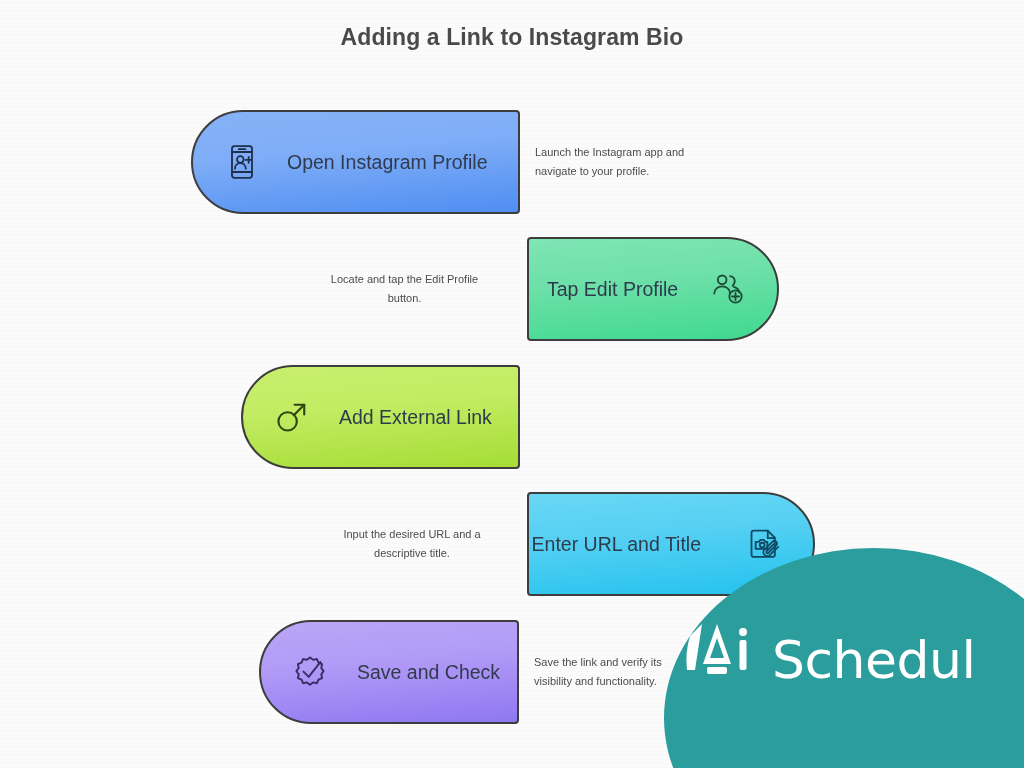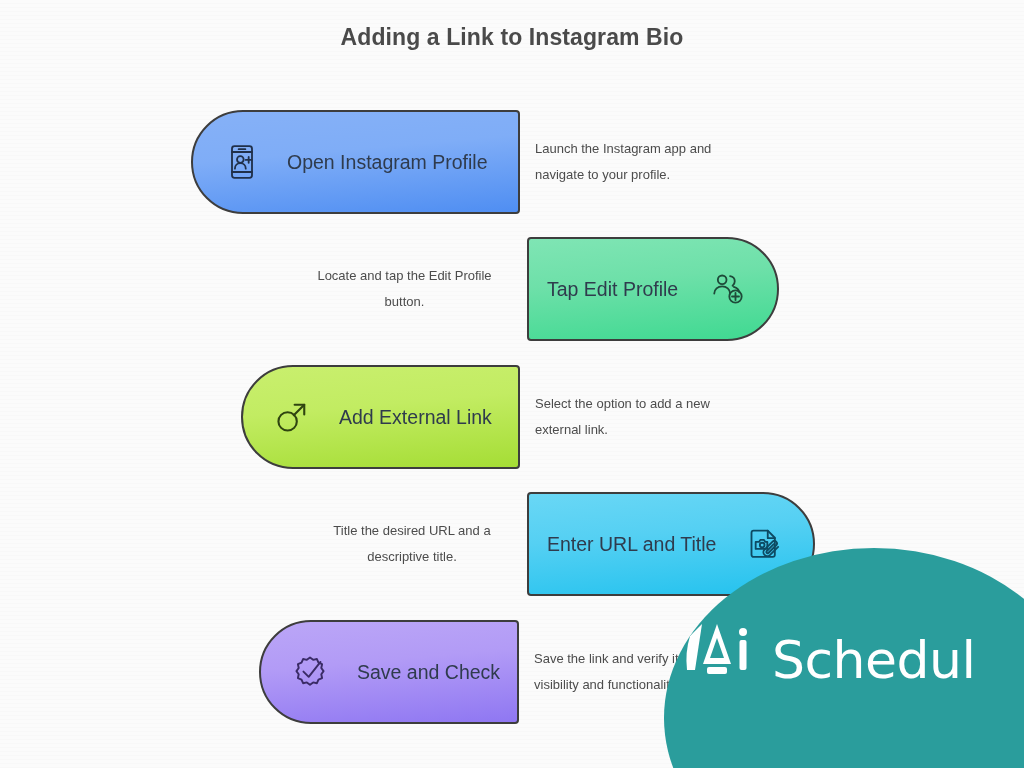--- a/index.html
+++ b/index.html
@@ -83,22 +83,22 @@
     width: 46px;
     height: 46px;
     flex: 0 0 46px;
     display: flex;
     align-items: center;
     justify-content: center;
   }
   .icon-box svg { display: block; }
 
   .desc {
-    font-size: 13px;
-    line-height: 26px;
+    font-size: 11px;
+    line-height: 19px;
     color: #4c4c4c;
     white-space: pre-line;
   }
   .desc.right { text-align: center; }
   .desc.left  { text-align: left; }
 
   
   .step-1 { left: 191px; top: 110px; }
   .step-1 .pill {
     width: 329px;
@@ -122,21 +122,22 @@
     background: linear-gradient(175deg, #c9ef6e 0%, #c2ec62 40%, #a5dd35 100%);
   }
   .step-3 .pill-label { margin-left: 24px; }
   .step-3 .desc { margin-left: 15px; width: 235px; }
 
   .step-4 { left: 307px; top: 492px; }
   .step-4 .desc { width: 210px; margin-right: 10px; }
   .step-4 .pill {
     width: 288px;
     background: linear-gradient(175deg, #69d7f5 0%, #55d0f3 40%, #23c2ee 100%);
-    justify-content: space-between;
+    justify-content: flex-end;
+    gap: 40px;
   }
 
   .step-5 { left: 259px; top: 620px; }
   .step-5 .pill {
     width: 260px;
     background: linear-gradient(175deg, #bba6f7 0%, #b29bf6 40%, #8f77f2 100%);
   }
   .step-5 .pill-label { margin-left: 24px; }
   .step-5 .desc { margin-left: 15px; width: 225px; }
 
@@ -222,26 +223,24 @@
     <div class="pill left-round">
       <span class="icon-box">
         <svg viewBox="0 0 48 48" width="42" height="42" fill="none" stroke="#2f4410" stroke-width="2.4" stroke-linecap="round" stroke-linejoin="round">
           <circle cx="19" cy="29" r="10.5"></circle>
           <line x1="26" y1="22" x2="38" y2="10"></line>
           <polyline points="38,21 38,10 27,10"></polyline>
         </svg>
       </span>
       <span class="pill-label">Add External Link</span>
     </div>
-    <div class="desc left">Select the option to add a new
-external link.</div>
   </div>
 
   <div class="step step-4">
-    <div class="desc right">Title the desired URL and a
+    <div class="desc right">Input the desired URL and a
 descriptive title.</div>
     <div class="pill right-round">
       <span class="pill-label">Enter URL and Title</span>
       <span class="icon-box">
         <svg viewBox="0 0 48 48" width="40" height="40" fill="none" stroke="#0d4a63" stroke-width="2.2" stroke-linecap="round" stroke-linejoin="round">
           <path d="M9 10.5a2.5 2.5 0 0 1 2.5-2.5h17L37 16.5V37a2.5 2.5 0 0 1-2.5 2.5h-23A2.5 2.5 0 0 1 9 37z"></path>
           <polyline points="28.5,8 28.5,17 37,17"></polyline>
           <path d="M14 21.5h4l1.6-2.4h4.4l1.6 2.4h2.4v8.4H14z"></path>
           <circle cx="21.8" cy="25.3" r="2.8"></circle>
           <path d="M41 27.5 31 37.3a4.6 4.6 0 0 1-6.5-6.5l9.8-9.6a3 3 0 0 1 4.3 4.3l-9.4 9.3a1.5 1.5 0 0 1-2.1-2.1l8.6-8.5"></path>

